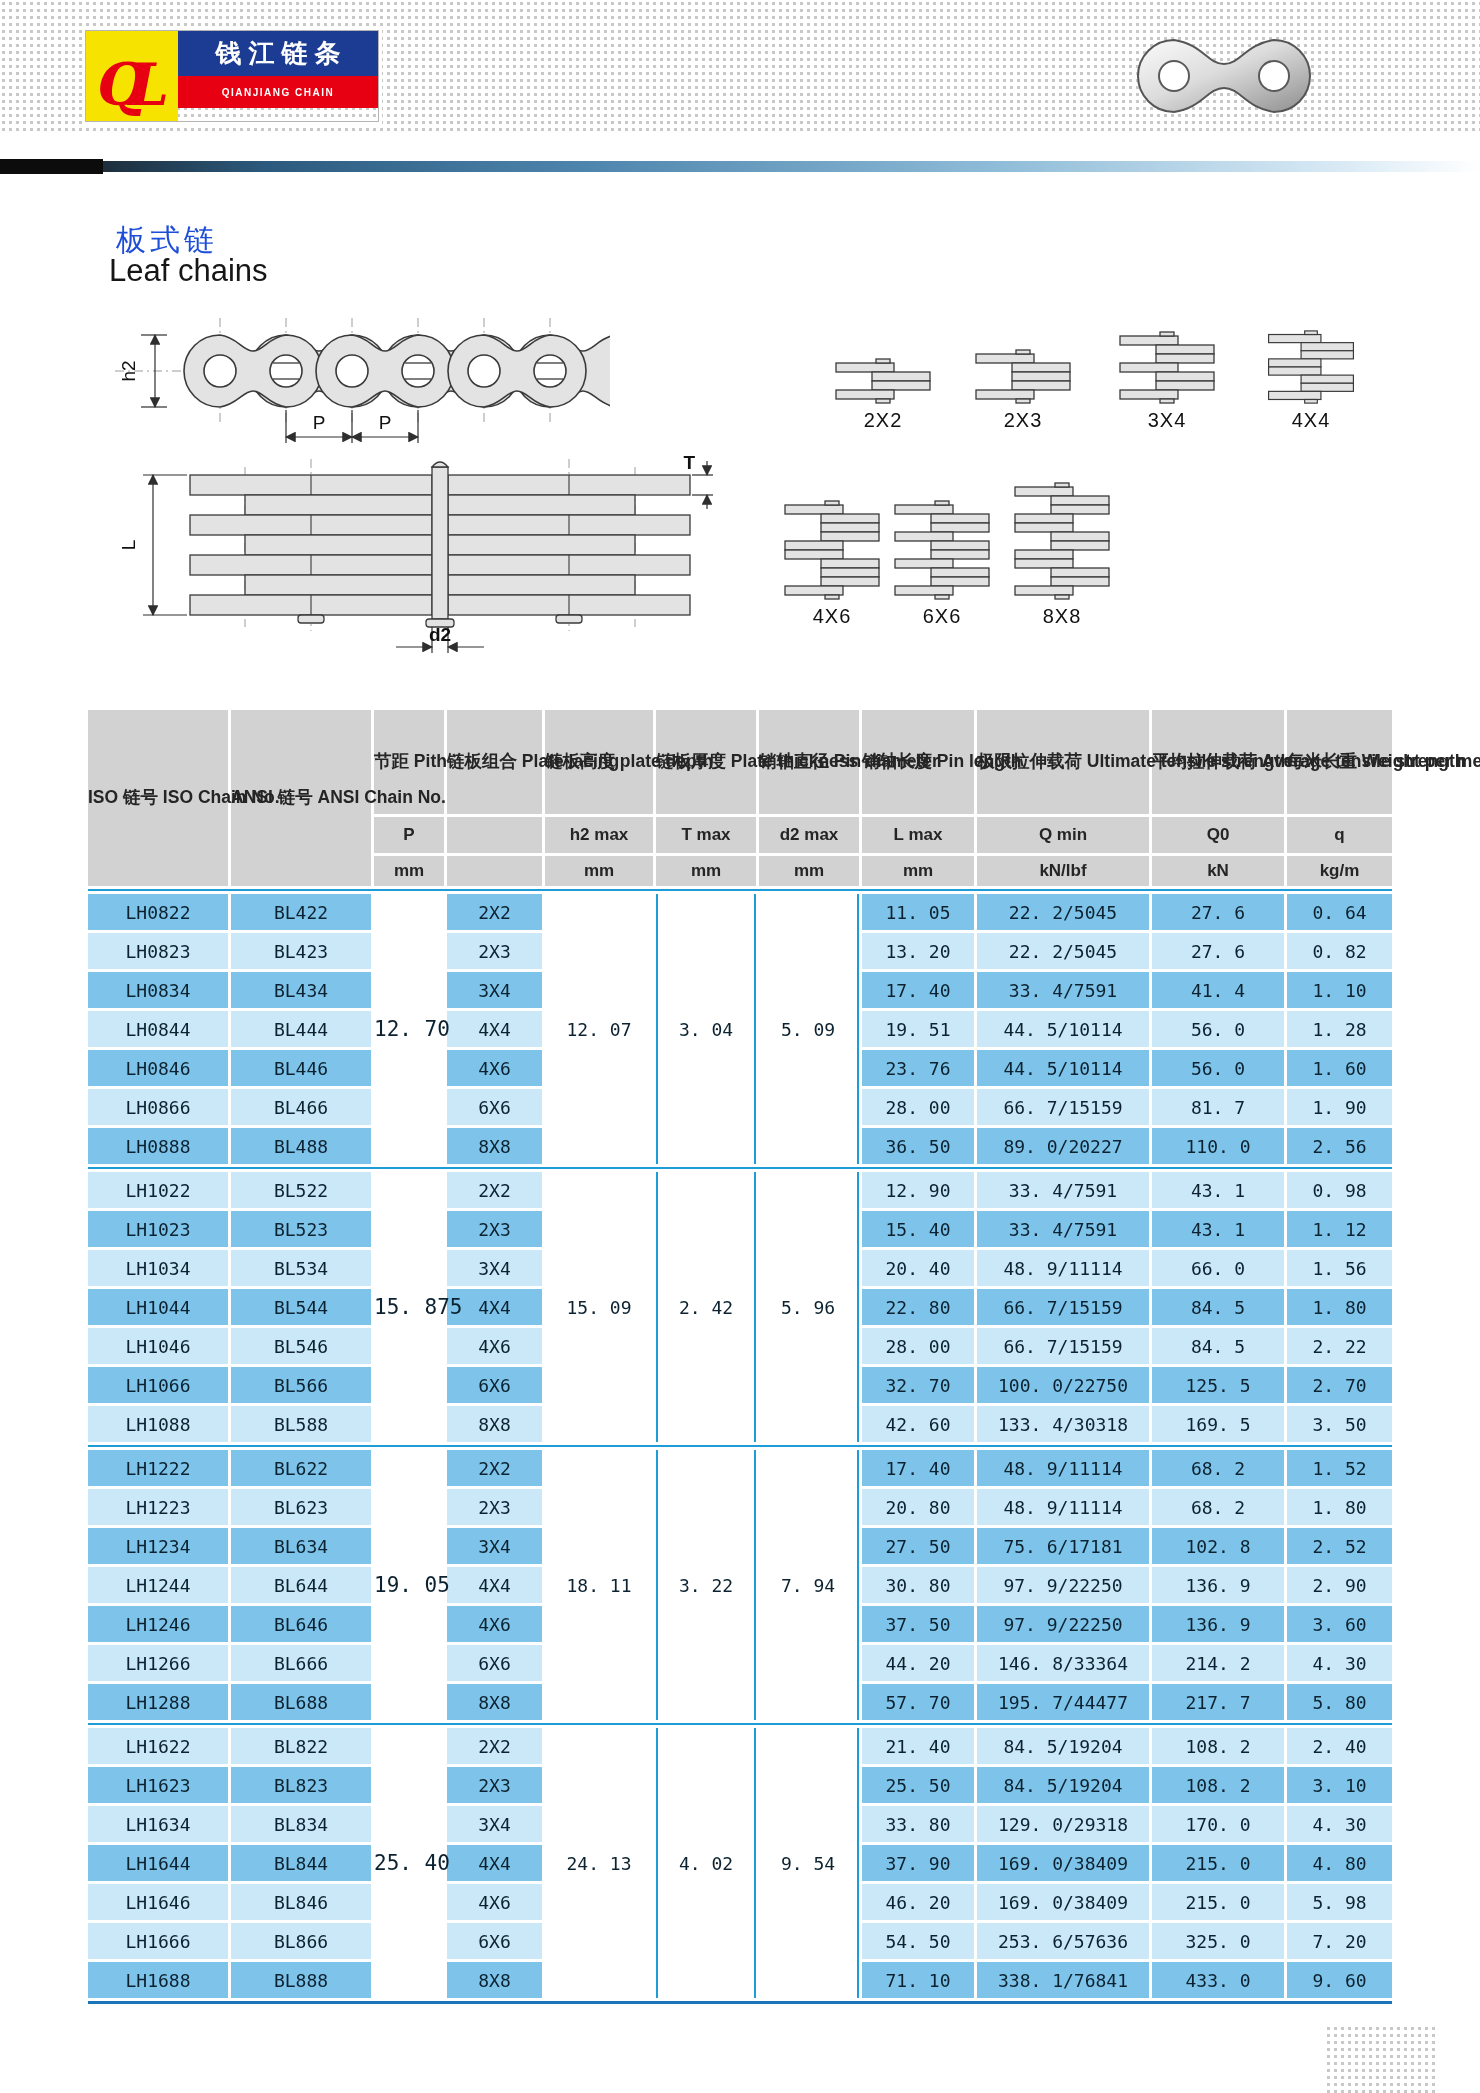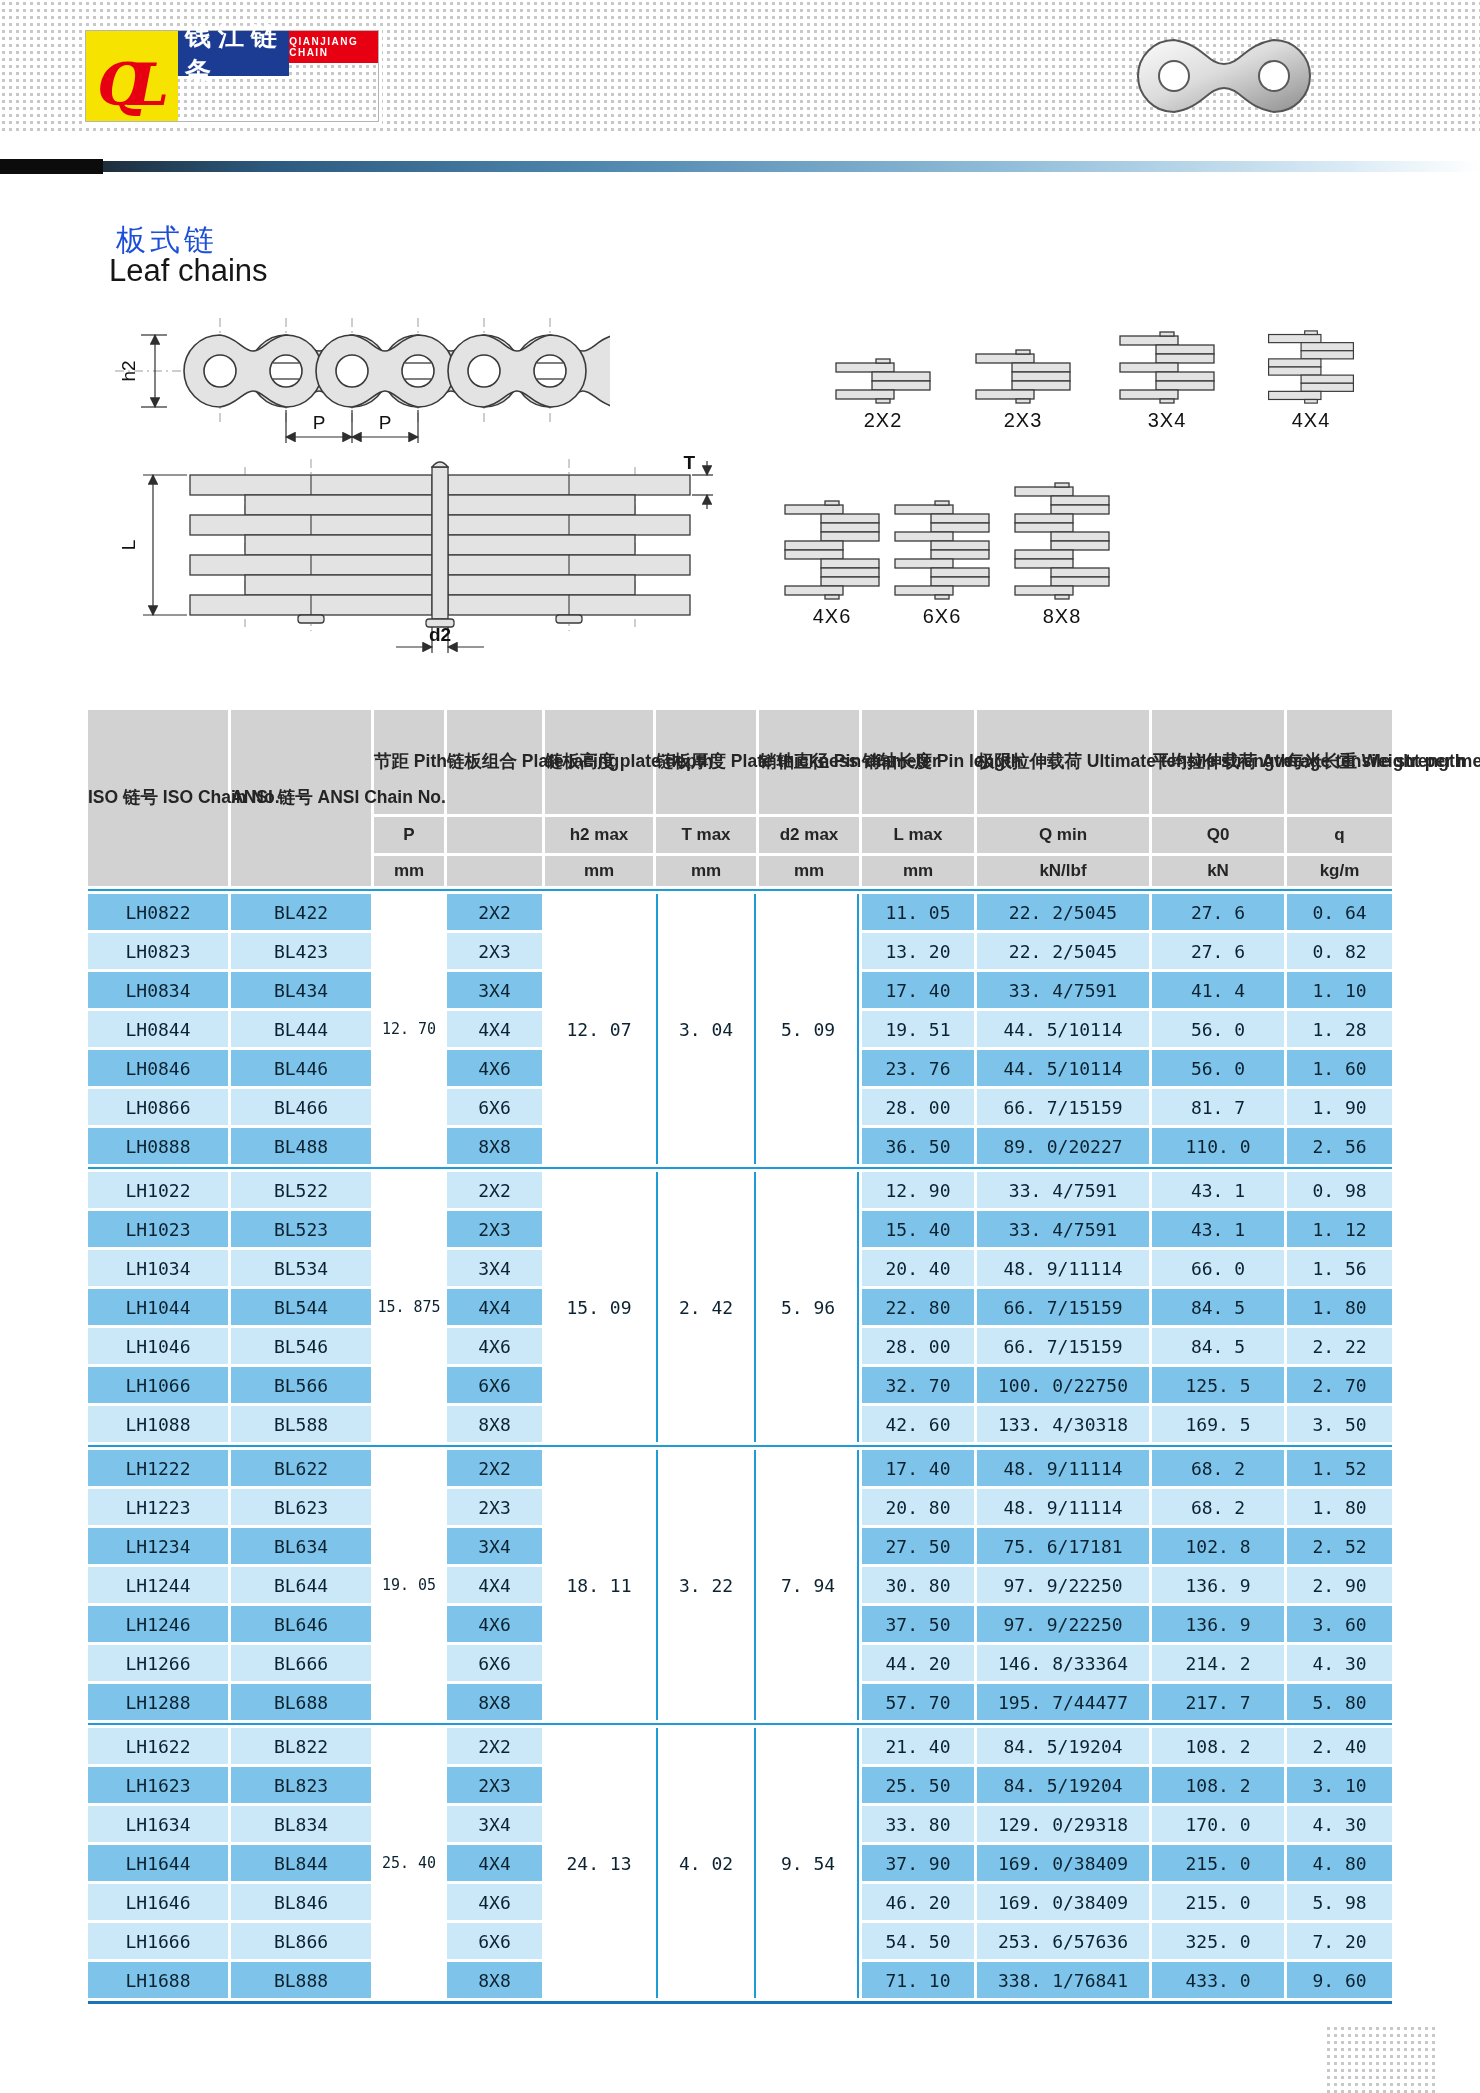--- a/index.html
+++ b/index.html
@@ -6,21 +6,21 @@
   .page{position:relative;width:1480px;height:2093px;background:#fff;overflow:hidden;
         font-family:"Liberation Sans",sans-serif;color:#111;}
   .dots{background-image:radial-gradient(#c8c8c8 1.5px, rgba(0,0,0,0) 1.7px);
         background-size:7px 7px;}
   .top-band{position:absolute;left:0;top:0;width:1480px;height:133px;}
   
   .logo{position:absolute;left:85px;top:30px;display:flex;box-shadow:0 0 0 3px #fff;border:1px solid #b5b5b5;}
   .logo-mark{width:92px;height:90px;background:var(--logo-yellow);display:flex;align-items:flex-end;justify-content:center;}
   .logo-mark span{font-family:"DejaVu Serif",serif;font-style:italic;font-weight:bold;
         font-size:58px;color:var(--logo-red);letter-spacing:-0.34em;padding-right:0.3em;transform:translateY(-2px);}
-  .logo-text{width:200px;height:90px;display:flex;flex-direction:row;}
+  .logo-text{width:200px;height:90px;display:flex;flex-direction:column;}
   .logo-cn{height:45px;background:var(--logo-blue);color:#fff;display:flex;align-items:center;justify-content:center;
         font-size:26px;font-weight:600;letter-spacing:7px;padding-left:7px;}
   .logo-en{height:32px;background:var(--logo-red);color:#fff;display:flex;align-items:center;justify-content:center;
         font-size:10px;font-weight:bold;letter-spacing:1.5px;}
   .link-art{position:absolute;left:1122px;top:30px;}
   
   .rule-black{position:absolute;left:0;top:159px;width:103px;height:15px;background:#0c0c0c;}
   .rule-grad{position:absolute;left:103px;top:161px;width:1377px;height:11px;
         background:linear-gradient(to right,#1d2e3c,#2c5a7e 12%,#4e85ad 35%,#8fbcd8 65%,#d9eaf5 90%,#ffffff);}
   .title-cn{position:absolute;left:100px;top:204px;margin:16px;font-size:30px;font-weight:400;letter-spacing:4px;color:#1d4ed8;}
@@ -46,21 +46,21 @@
   .spec th,.spec td{padding:0;text-align:center;vertical-align:middle;white-space:nowrap;}
   .hd{background:var(--header-gray);color:#252525;font-weight:700;}
   .hd-main,.hd-top{white-space:pre-line;line-height:1.22;font-size:17.5px;}
   .hd-top{height:104px;}
   .hd-sym{height:36px;font-size:17px;}
   .hd-unit{height:30px;font-size:17px;}
   .cell{height:36px;font-size:18px;font-family:"DejaVu Sans Mono",monospace;color:#0c2230;}
   .shade-dark{background:var(--row-dark);}
   .shade-light{background:var(--row-light);}
   .mc{background:#fff;font-size:18px;font-family:"DejaVu Sans Mono",monospace;color:#0c2230;}
-  .pitch-cell{font-size:15px;}
+  .pitch-cell{font-size:21px;}
   .mc-t{border-left:2px solid var(--sep-cyan);border-right:2px solid var(--sep-cyan);}
   .mc-d2{border-right:2px solid var(--sep-cyan);}
   tr.sep td{height:2px;background:var(--sep-cyan);line-height:0;}
   tr.sep.sep-bottom td{height:3px;background:var(--sep-blue);}
   .dots-corner{position:absolute;left:1325px;top:2025px;width:112px;height:68px;}
 </style>
 </head>
 <body>
 
 <div class="page">

